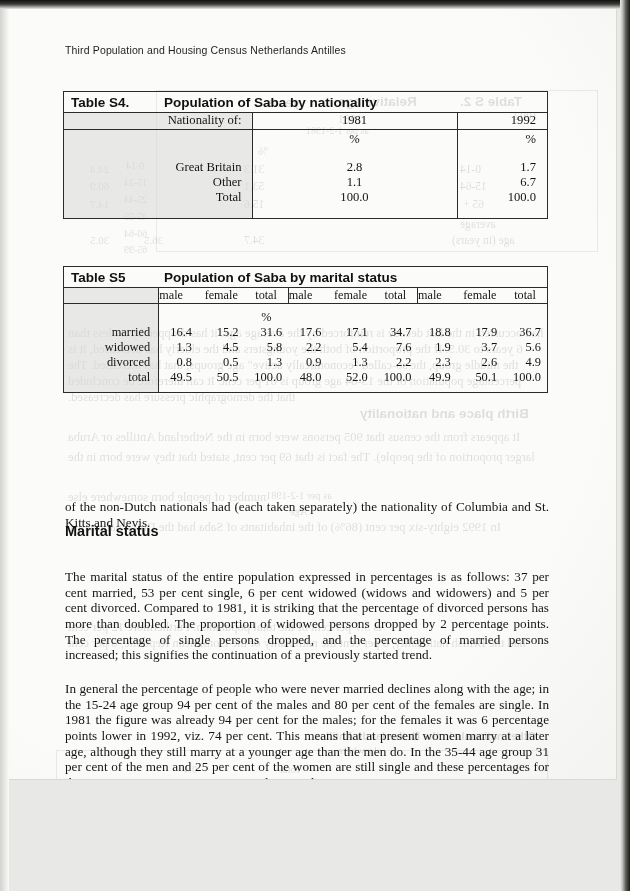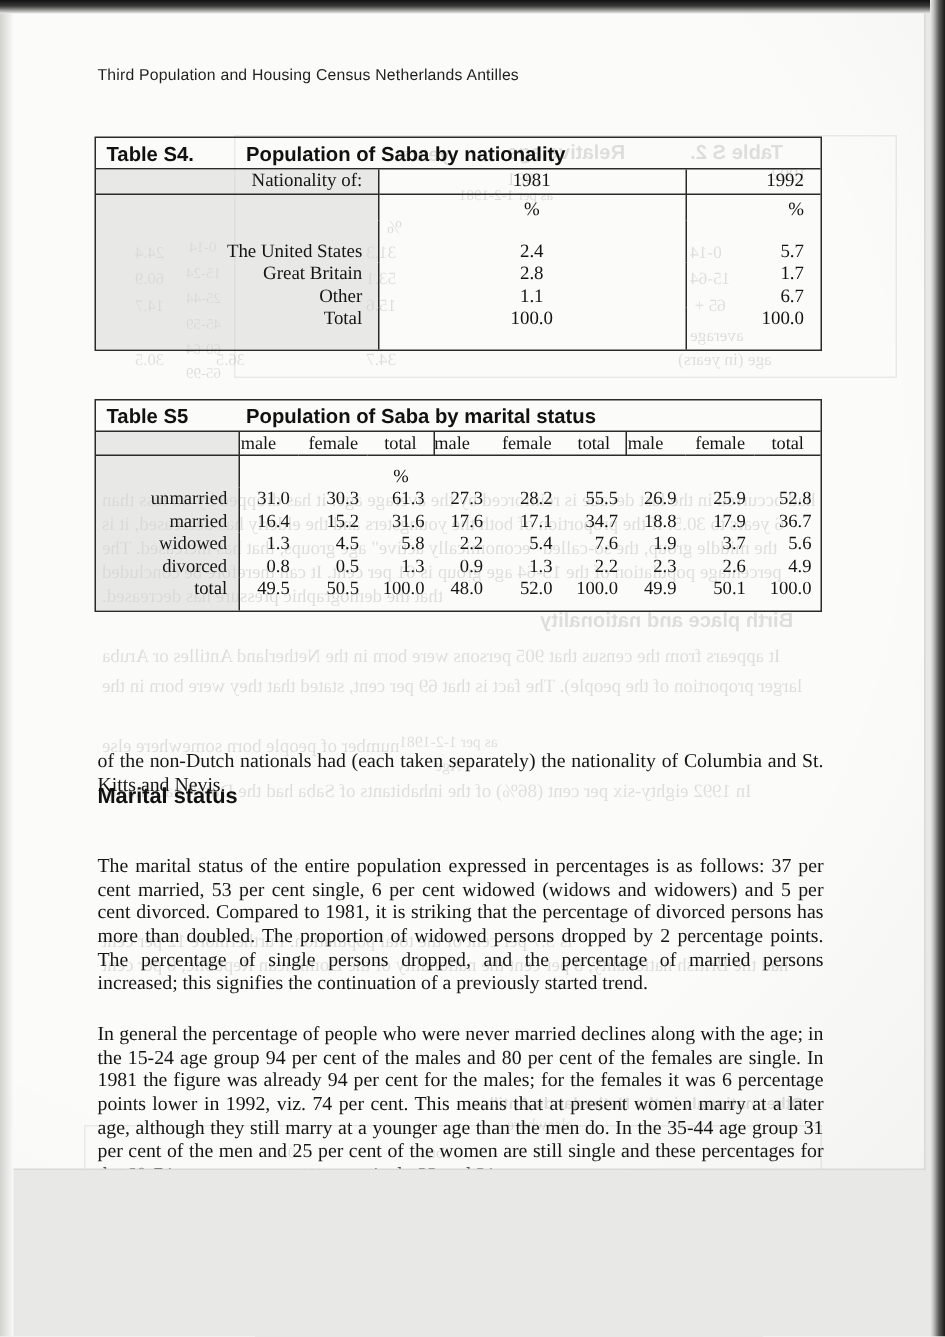--- a/index.html
+++ b/index.html
@@ -223,25 +223,20 @@
           <td class="ctr rule-right">%</td>
           <td class="rgt num">%</td>
         </tr>
         <tr class="spacer-row">
           <td class="shade rule-right"></td>
           <td class="rule-right"></td>
           <td></td>
         </tr>
 
         <tr>
-          <td class="rgt lbl shade rule-right">The United States</td>
-          <td class="ctr rule-right">2.4</td>
-          <td class="rgt num">5.7</td>
-        </tr>
-        <tr>
           <td class="rgt lbl shade rule-right">Great Britain</td>
           <td class="ctr rule-right">2.8</td>
           <td class="rgt num">1.7</td>
         </tr>
         <tr>
           <td class="rgt lbl shade rule-right">Other</td>
           <td class="ctr rule-right">1.1</td>
           <td class="rgt num">6.7</td>
         </tr>
         <tr>
@@ -289,32 +284,20 @@
           <td class="sub ctr rule-bottom">female</td>
           <td class="sub ctr rule-bottom">total</td>
         </tr>
         <tr class="pct-row">
           <td class="shade rule-right"></td>
           <td class="ctr" colspan="5">%</td>
           <td colspan="4"></td>
         </tr>
 
         <tr>
-          <td class="rgt lbl shade rule-right">unmarried</td>
-          <td class="dat rgt">31.0</td>
-          <td class="dat rgt">30.3</td>
-          <td class="dat rgt">61.3</td>
-          <td class="dat rgt">27.3</td>
-          <td class="dat rgt">28.2</td>
-          <td class="dat rgt">55.5</td>
-          <td class="dat rgt">26.9</td>
-          <td class="dat rgt">25.9</td>
-          <td class="dat rgt">52.8</td>
-        </tr>
-        <tr>
           <td class="rgt lbl shade rule-right">married</td>
           <td class="dat rgt">16.4</td>
           <td class="dat rgt">15.2</td>
           <td class="dat rgt">31.6</td>
           <td class="dat rgt">17.6</td>
           <td class="dat rgt">17.1</td>
           <td class="dat rgt">34.7</td>
           <td class="dat rgt">18.8</td>
           <td class="dat rgt">17.9</td>
           <td class="dat rgt">36.7</td>

